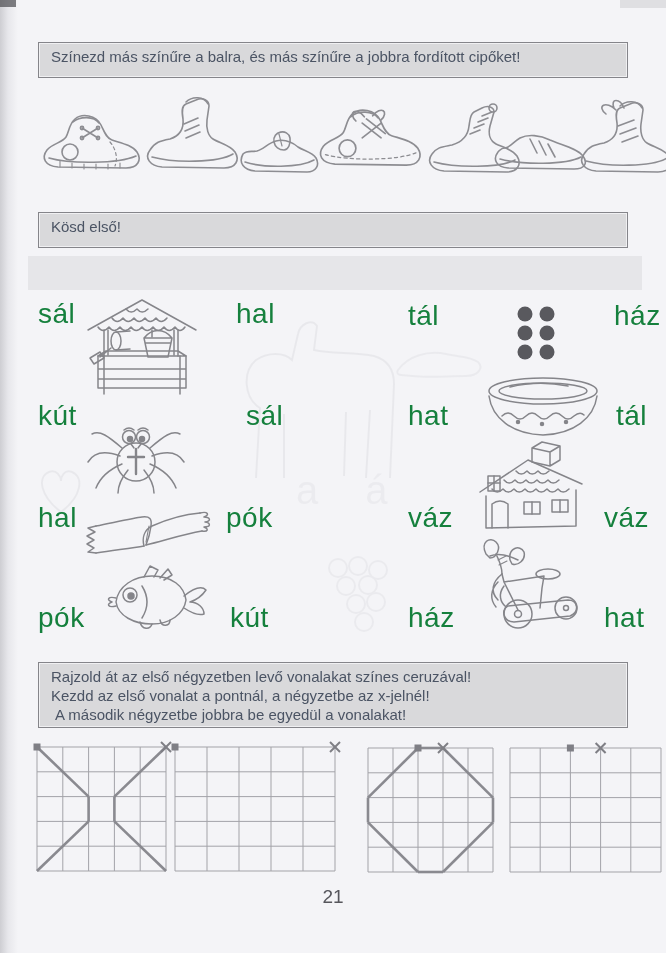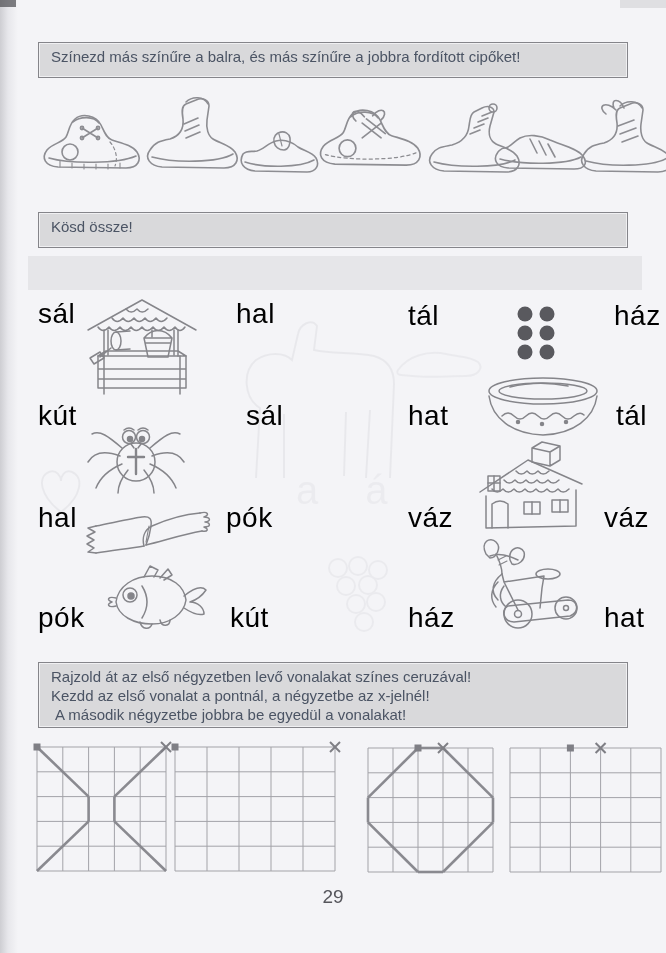--- a/index.html
+++ b/index.html
@@ -11,21 +11,21 @@
   .edge-left{position:absolute;left:0;top:0;width:18px;height:100%;
     background:linear-gradient(to right,#aeaeb4,#dcdce1 45%,rgba(244,244,247,0));opacity:.55;}
   .edge-top-left{position:absolute;left:0;top:0;width:16px;height:7px;background:#4a4a4e;opacity:.7;}
   .edge-top-right{position:absolute;right:0;top:0;width:46px;height:8px;background:#c9c9ce;opacity:.5;}
   .ibox{
     position:absolute;left:38px;width:590px;box-sizing:border-box;
     background:#d9d9db;border:1px solid #85858a;box-shadow:0 0 0 1px #f0f0f2 inset;
     display:flex;flex-direction:column;
     padding:4px 12px;font-size:15px;line-height:19px;color:#4b5464;
   }
-  .word{position:absolute;font-size:28px;color:#000000;letter-spacing:.5px;}
+  .word{position:absolute;font-size:28px;color:#15803d;letter-spacing:.5px;}
   .pic{position:absolute;}
   .pic svg{display:block;}
   .ghost{position:absolute;opacity:.07;}
   .ghost-band{position:absolute;left:28px;top:256px;width:614px;height:34px;
     background:#d7d7dc;opacity:.5;}
   .ghost-letters{position:absolute;left:296px;top:468px;font-size:40px;color:#5a5a66;opacity:.05;letter-spacing:18px;}
   .pagenum{position:absolute;left:0;top:886px;width:100%;text-align:center;
     font-size:19px;color:#56565c;}
   .shoes{position:absolute;left:0;top:84px;}
   .grid-host{position:absolute;left:0;top:0;width:666px;height:953px;pointer-events:none;}
@@ -98,21 +98,21 @@
     <g transform="translate(576,14)">
       <path d="M8,56 C2,64 8,72 20,73 L82,74 C94,74 98,66 93,58 C88,51 77,49 71,45 C66,42 64,34 65,26 L67,12 C67,6 61,3 54,6 L44,10 C39,12 40,19 41,25 C42,35 37,42 28,45 C18,47 13,48 8,56 Z"></path>
       <path d="M44,8 C50,2 62,2 66,10"></path>
       <path d="M42,28 L58,22 M44,36 L60,30 M46,44 L62,38"></path>
       <path d="M40,12 C30,2 20,8 30,16 M48,10 C44,0 34,0 38,10"></path>
       <path d="M10,63 C32,69 76,69 91,60"></path>
     </g>
   </svg>
 
   <div class="ibox" style="top:212px;height:36px;">
-    <span>Kösd össze!</span>
+    <span>Kösd első!</span>
   </div>
 
   <div class="ghost-band"></div>
 
   <svg class="ghost" style="left:232px;top:298px;" width="180" height="190" fill="none" stroke="#5e5e68" stroke-width="2">
     <path d="M24,180 L28,110 C12,100 10,74 24,62 C36,54 52,54 60,62 L66,36 C68,26 80,20 85,28 L82,52 C100,56 122,54 142,58 C156,62 162,72 162,86 L158,180 M134,180 L138,112 M52,180 L52,116 M112,178 L114,114"></path>
   </svg>
   <svg class="ghost" style="left:396px;top:348px;opacity:.06;" width="92" height="38" fill="none" stroke="#5e5e68" stroke-width="2">
     <path d="M2,22 C12,8 32,2 50,6 C62,9 74,8 82,14 C88,20 82,28 70,28 C52,28 32,30 16,28 C6,27 -1,28 2,22 Z"></path>
   </svg>
@@ -351,14 +351,14 @@
         <line x1="7" y1="56.6" x2="158" y2="56.6" stroke="#a3a3a8" stroke-width="1"></line>
         <line x1="7" y1="81.4" x2="158" y2="81.4" stroke="#a3a3a8" stroke-width="1"></line>
         <line x1="7" y1="106.2" x2="158" y2="106.2" stroke="#a3a3a8" stroke-width="1"></line>
         <line x1="7" y1="131" x2="158" y2="131" stroke="#a3a3a8" stroke-width="1"></line>
         <rect x="63.900000000000006" y="3.5" width="7" height="7" fill="#7f7f85"></rect>
         <line x1="92.6" y1="2" x2="102.6" y2="12" stroke="#7f7f85" stroke-width="2"></line>
         <line x1="92.6" y1="12" x2="102.6" y2="2" stroke="#7f7f85" stroke-width="2"></line>
       </svg>
     </div>
 
-  <div class="pagenum">29</div>
+  <div class="pagenum">21</div>
 </div>
 
 </body></html>

